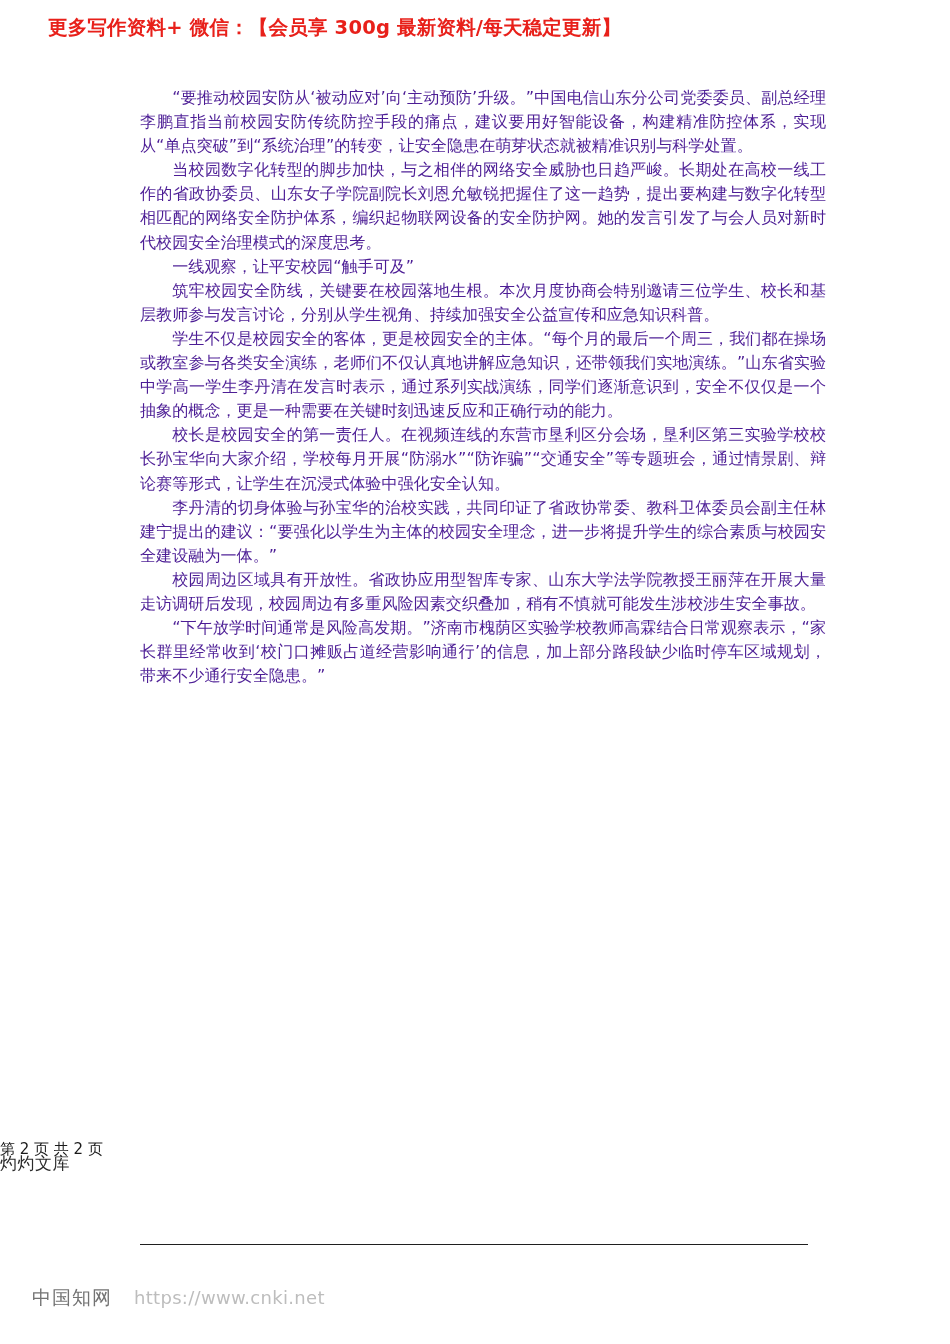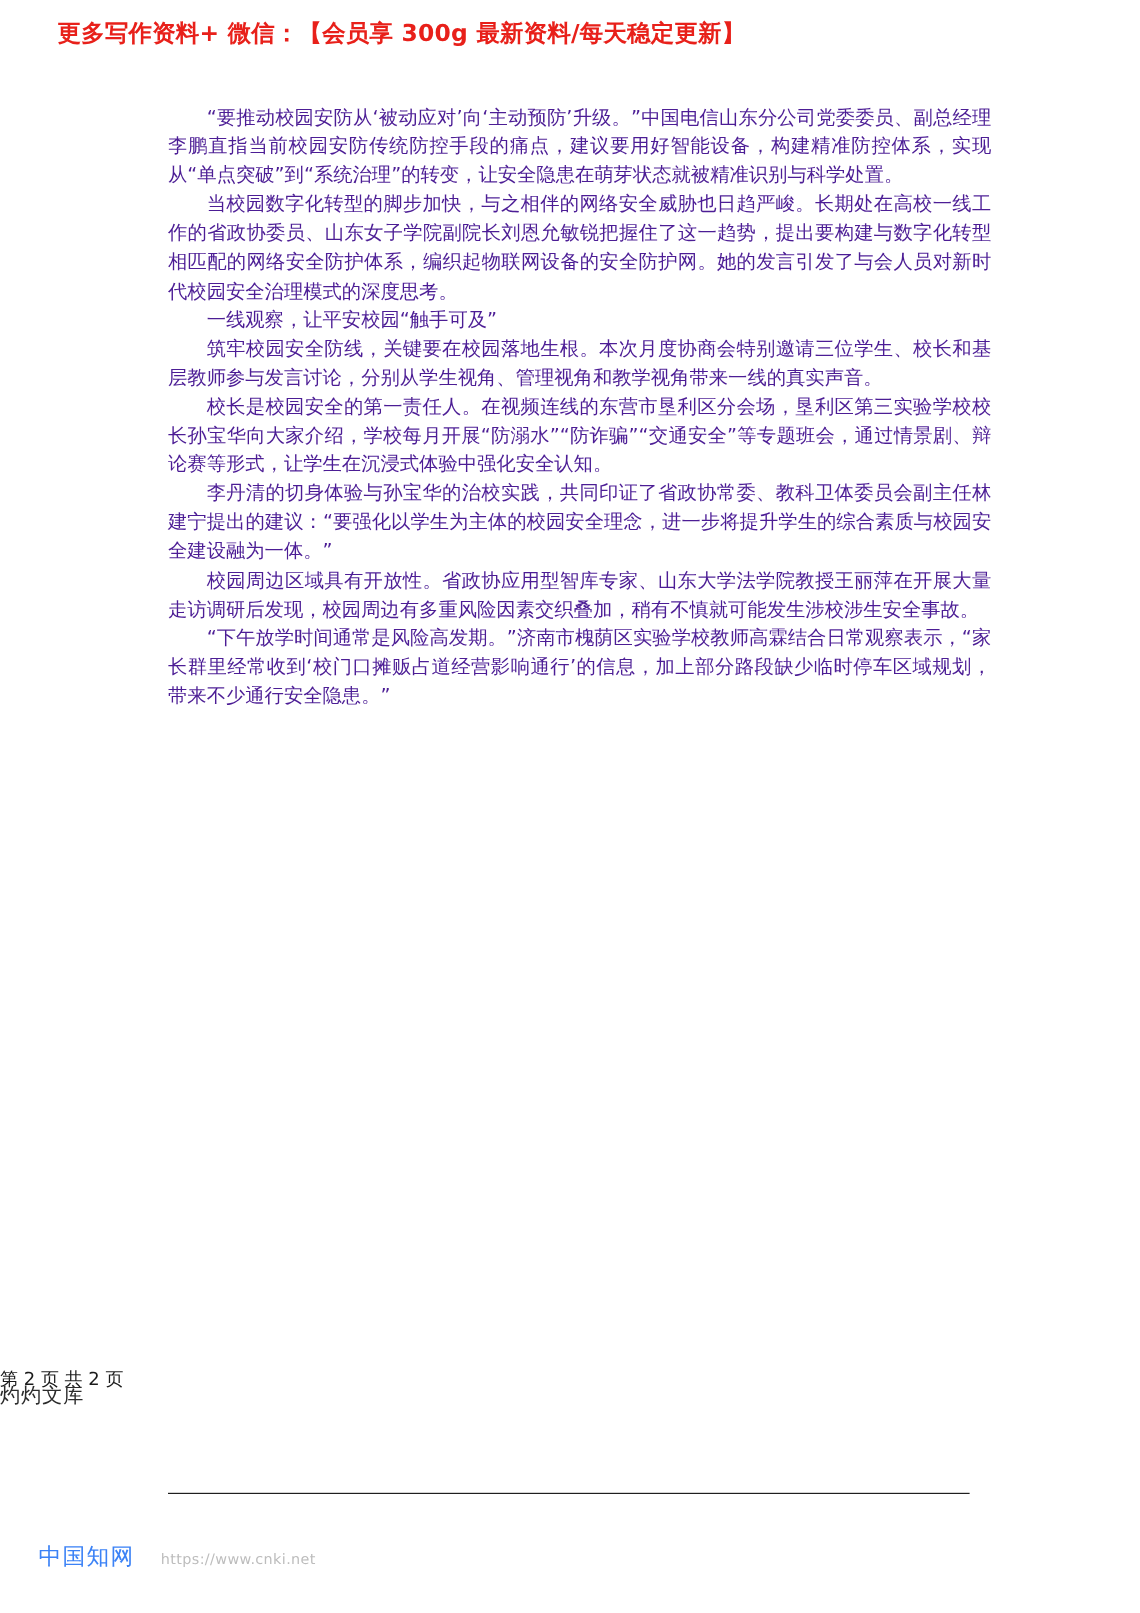--- a/index.html
+++ b/index.html
@@ -92,45 +92,46 @@
   .cnki-strip {
     position: absolute;
     left: 32px;
     top: 1285px;
     display: flex;
     align-items: baseline;
     gap: 22px;
   }
   .cnki-name {
     font-size: 19px;
-    color: #3b82f6;
+    color: #737373;
     letter-spacing: 1px;
     line-height: 24px;
   }
   .cnki-url {
-    font-size: 12px;
+    font-size: 18px;
     color: #bdbdbd;
     letter-spacing: 0.3px;
     line-height: 24px;
   }
 </style>
 </head>
 <body>
 
 <div class="page">
 
   <div class="promo-banner">
     <span class="promo-text">更多写作资料+ 微信：【会员享 300g 最新资料/每天稳定更新】</span>
   </div>
 
   <div class="doc-body">
     <p class="para">“要推动校园安防从‘被动应对’向‘主动预防’升级。”中国电信山东分公司党委委员、副总经理李鹏直指当前校园安防传统防控手段的痛点，建议要用好智能设备，构建精准防控体系，实现从“单点突破”到“系统治理”的转变，让安全隐患在萌芽状态就被精准识别与科学处置。</p>
     <p class="para">当校园数字化转型的脚步加快，与之相伴的网络安全威胁也日趋严峻。长期处在高校一线工作的省政协委员、山东女子学院副院长刘恩允敏锐把握住了这一趋势，提出要构建与数字化转型相匹配的网络安全防护体系，编织起物联网设备的安全防护网。她的发言引发了与会人员对新时代校园安全治理模式的深度思考。</p>
     <p class="para">一线观察，让平安校园“触手可及”</p>
-    <p class="para">筑牢校园安全防线，关键要在校园落地生根。本次月度协商会特别邀请三位学生、校长和基层教师参与发言讨论，分别从学生视角、管理视角和教学视角带来一线的真实声音。</p>
+    <p class="para">筑牢校园安全防线，关键要在校园落地生根。本次月度协商会特别邀请三位学生、校长和基层教师参与发言讨论，分别从学生视角、持续加强安全公益宣传和应急知识科普。</p>
+    <p class="para">学生不仅是校园安全的客体，更是校园安全的主体。“每个月的最后一个周三，我们都在操场或教室参与各类安全演练，老师们不仅认真地讲解应急知识，还带领我们实地演练。”山东省实验中学高一学生李丹清在发言时表示，通过系列实战演练，同学们逐渐意识到，安全不仅仅是一个抽象的概念，更是一种需要在关键时刻迅速反应和正确行动的能力。</p>
     <p class="para">校长是校园安全的第一责任人。在视频连线的东营市垦利区分会场，垦利区第三实验学校校长孙宝华向大家介绍，学校每月开展“防溺水”“防诈骗”“交通安全”等专题班会，通过情景剧、辩论赛等形式，让学生在沉浸式体验中强化安全认知。</p>
     <p class="para">李丹清的切身体验与孙宝华的治校实践，共同印证了省政协常委、教科卫体委员会副主任林建宁提出的建议：“要强化以学生为主体的校园安全理念，进一步将提升学生的综合素质与校园安全建设融为一体。”</p>
     <p class="para">校园周边区域具有开放性。省政协应用型智库专家、山东大学法学院教授王丽萍在开展大量走访调研后发现，校园周边有多重风险因素交织叠加，稍有不慎就可能发生涉校涉生安全事故。</p>
     <p class="para">“下午放学时间通常是风险高发期。”济南市槐荫区实验学校教师高霖结合日常观察表示，“家长群里经常收到‘校门口摊贩占道经营影响通行’的信息，加上部分路段缺少临时停车区域规划，带来不少通行安全隐患。”</p>
   </div>
 
   <div class="page-number">第 2 页 共 2 页</div>
 
   <div class="watermark-left">灼灼文库</div>
 

